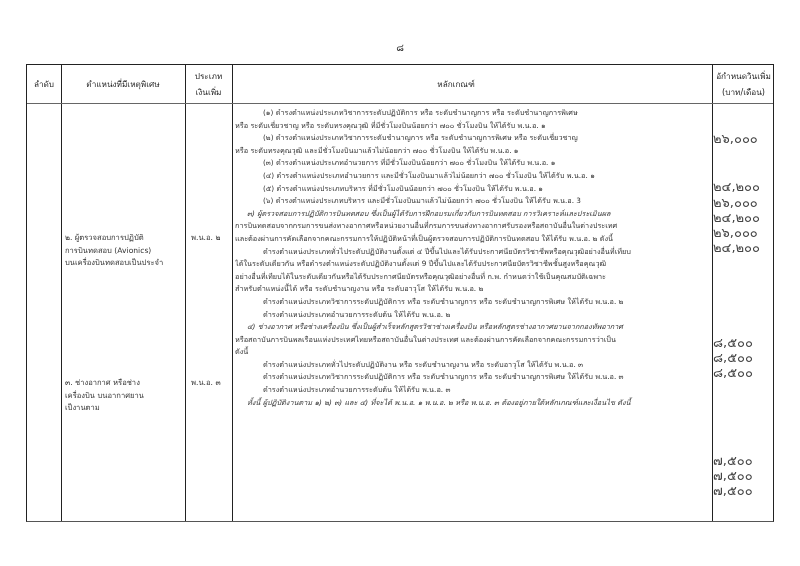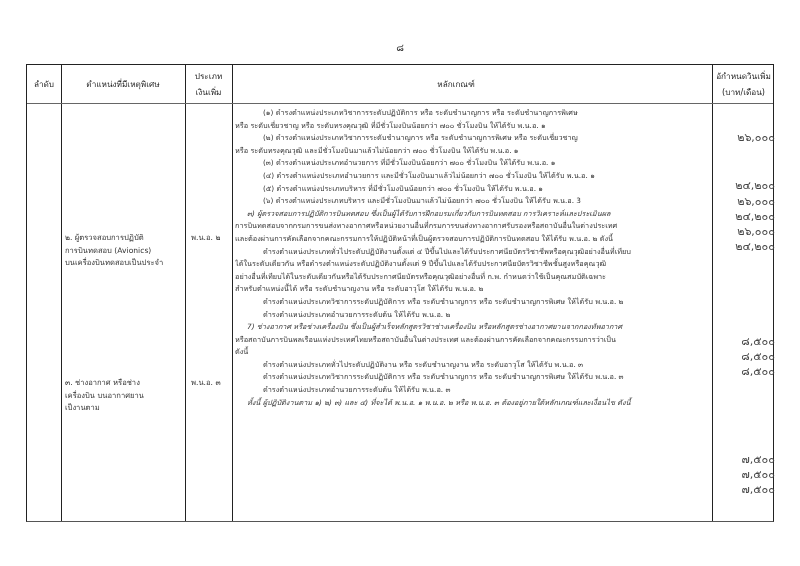--- a/index.html
+++ b/index.html
@@ -8,21 +8,21 @@
   .page-num { position:absolute; top:40px; left:0; width:800px; text-align:center; font-size:10px; color:#333; }
   .tbl { position:absolute; left:26px; top:64px; width:748px; height:458px; border:1px solid #222; border-top:1.5px solid #222; border-bottom:1.5px solid #555; box-sizing:border-box; }
   .vline { position:absolute; top:0; bottom:0; border-left:1px solid #222; }
   .hline { position:absolute; left:0; right:0; top:38px; border-top:1.5px solid #666; }
   .hd { position:absolute; top:0; height:38px; display:flex; flex-direction:column; justify-content:center; align-items:center; font-size:8.2px; line-height:16px; color:#222; text-align:center; }
   .cell { position:absolute; font-size:7.6px; line-height:12.6px; color:#333; white-space:nowrap; }
   .crit { position:absolute; left:208px; width:478px; font-size:7.3px; line-height:12.6px; color:#333; white-space:nowrap; overflow:hidden; }
   .crit .ind { padding-left:28px; }
   .crit .ind2 { padding-left:28px; }
   .crit .ind0 { padding-left:12px;font-style:italic; }
-  .amt { position:absolute; left:686px; width:62px; text-align:right; font-size:11px; color:#444; }
+  .amt { position:absolute; left:686px; width:62px; text-align:left; font-size:13px; color:#444; }
 </style>
 </head>
 <body>
 
 <div class="page-num">๘</div>
 
 <div class="tbl">
   <div class="vline" style="left:34px"></div>
   <div class="vline" style="left:158px"></div>
   <div class="vline" style="left:205px"></div>
@@ -72,21 +72,21 @@
       <div class="ind">(๖)  ดำรงตำแหน่งประเภทบริหาร และมีชั่วโมงบินมาแล้วไม่น้อยกว่า ๗๐๐ ชั่วโมงบิน ให้ได้รับ พ.น.อ. 3</div>
       <div class="ind0">๓) ผู้ตรวจสอบการปฏิบัติการบินทดสอบ ซึ่งเป็นผู้ได้รับการฝึกอบรมเกี่ยวกับการบินทดสอบ การวิเคราะห์และประเมินผล</div>
       <div class="">การบินทดสอบจากกรมการขนส่งทางอากาศหรือหน่วยงานอื่นที่กรมการขนส่งทางอากาศรับรองหรือสถาบันอื่นในต่างประเทศ</div>
       <div class="">และต้องผ่านการคัดเลือกจากคณะกรรมการให้ปฏิบัติหน้าที่เป็นผู้ตรวจสอบการปฏิบัติการบินทดสอบ ให้ได้รับ พ.น.อ. ๒ ดังนี้</div>
       <div class="ind2">ดำรงตำแหน่งประเภททั่วไประดับปฏิบัติงานตั้งแต่ ๔ ปีขึ้นไปและได้รับประกาศนียบัตรวิชาชีพหรือคุณวุฒิอย่างอื่นที่เทียบ</div>
       <div class="">ได้ในระดับเดียวกัน หรือดำรงตำแหน่งระดับปฏิบัติงานตั้งแต่ 9 ปีขึ้นไปและได้รับประกาศนียบัตรวิชาชีพชั้นสูงหรือคุณวุฒิ</div>
       <div class="">อย่างอื่นที่เทียบได้ในระดับเดียวกันหรือได้รับประกาศนียบัตรหรือคุณวุฒิอย่างอื่นที่ ก.พ. กำหนดว่าใช้เป็นคุณสมบัติเฉพาะ</div>
       <div class="">สำหรับตำแหน่งนี้ได้ หรือ ระดับชำนาญงาน หรือ ระดับอาวุโส ให้ได้รับ พ.น.อ. ๒</div>
       <div class="ind2">ดำรงตำแหน่งประเภทวิชาการระดับปฏิบัติการ หรือ ระดับชำนาญการ หรือ ระดับชำนาญการพิเศษ ให้ได้รับ พ.น.อ. ๒</div>
       <div class="ind2">ดำรงตำแหน่งประเภทอำนวยการระดับต้น ให้ได้รับ พ.น.อ. ๒</div>
-      <div class="ind0">7) ช่างอากาศ หรือช่างเครื่องบิน ซึ่งเป็นผู้สำเร็จหลักสูตรวิชาช่างเครื่องบิน หรือหลักสูตรช่างอากาศยานจากกองทัพอากาศ</div>
+      <div class="ind0">๔) ช่างอากาศ หรือช่างเครื่องบิน ซึ่งเป็นผู้สำเร็จหลักสูตรวิชาช่างเครื่องบิน หรือหลักสูตรช่างอากาศยานจากกองทัพอากาศ</div>
       <div class="">หรือสถาบันการบินพลเรือนแห่งประเทศไทยหรือสถาบันอื่นในต่างประเทศ และต้องผ่านการคัดเลือกจากคณะกรรมการว่าเป็น</div>
       <div class="">ดังนี้</div>
       <div class="ind2">ดำรงตำแหน่งประเภททั่วไประดับปฏิบัติงาน หรือ ระดับชำนาญงาน หรือ ระดับอาวุโส ให้ได้รับ พ.น.อ. ๓</div>
       <div class="ind2">ดำรงตำแหน่งประเภทวิชาการระดับปฏิบัติการ หรือ ระดับชำนาญการ หรือ ระดับชำนาญการพิเศษ ให้ได้รับ พ.น.อ. ๓</div>
       <div class="ind2">ดำรงตำแหน่งประเภทอำนวยการระดับต้น ให้ได้รับ พ.น.อ. ๓</div>
       <div class="ind0">ทั้งนี้ ผู้ปฏิบัติงานตาม ๑) ๒) ๓) และ ๔) ที่จะได้ พ.น.อ. ๑ พ.น.อ. ๒ หรือ พ.น.อ. ๓ ต้องอยู่ภายใต้หลักเกณฑ์และเงื่อนไข ดังนี้</div>
     </div>
 
   <div id="amts">
       <div class="amt" style="top: 63px;">๒๖,๐๐๐</div>

